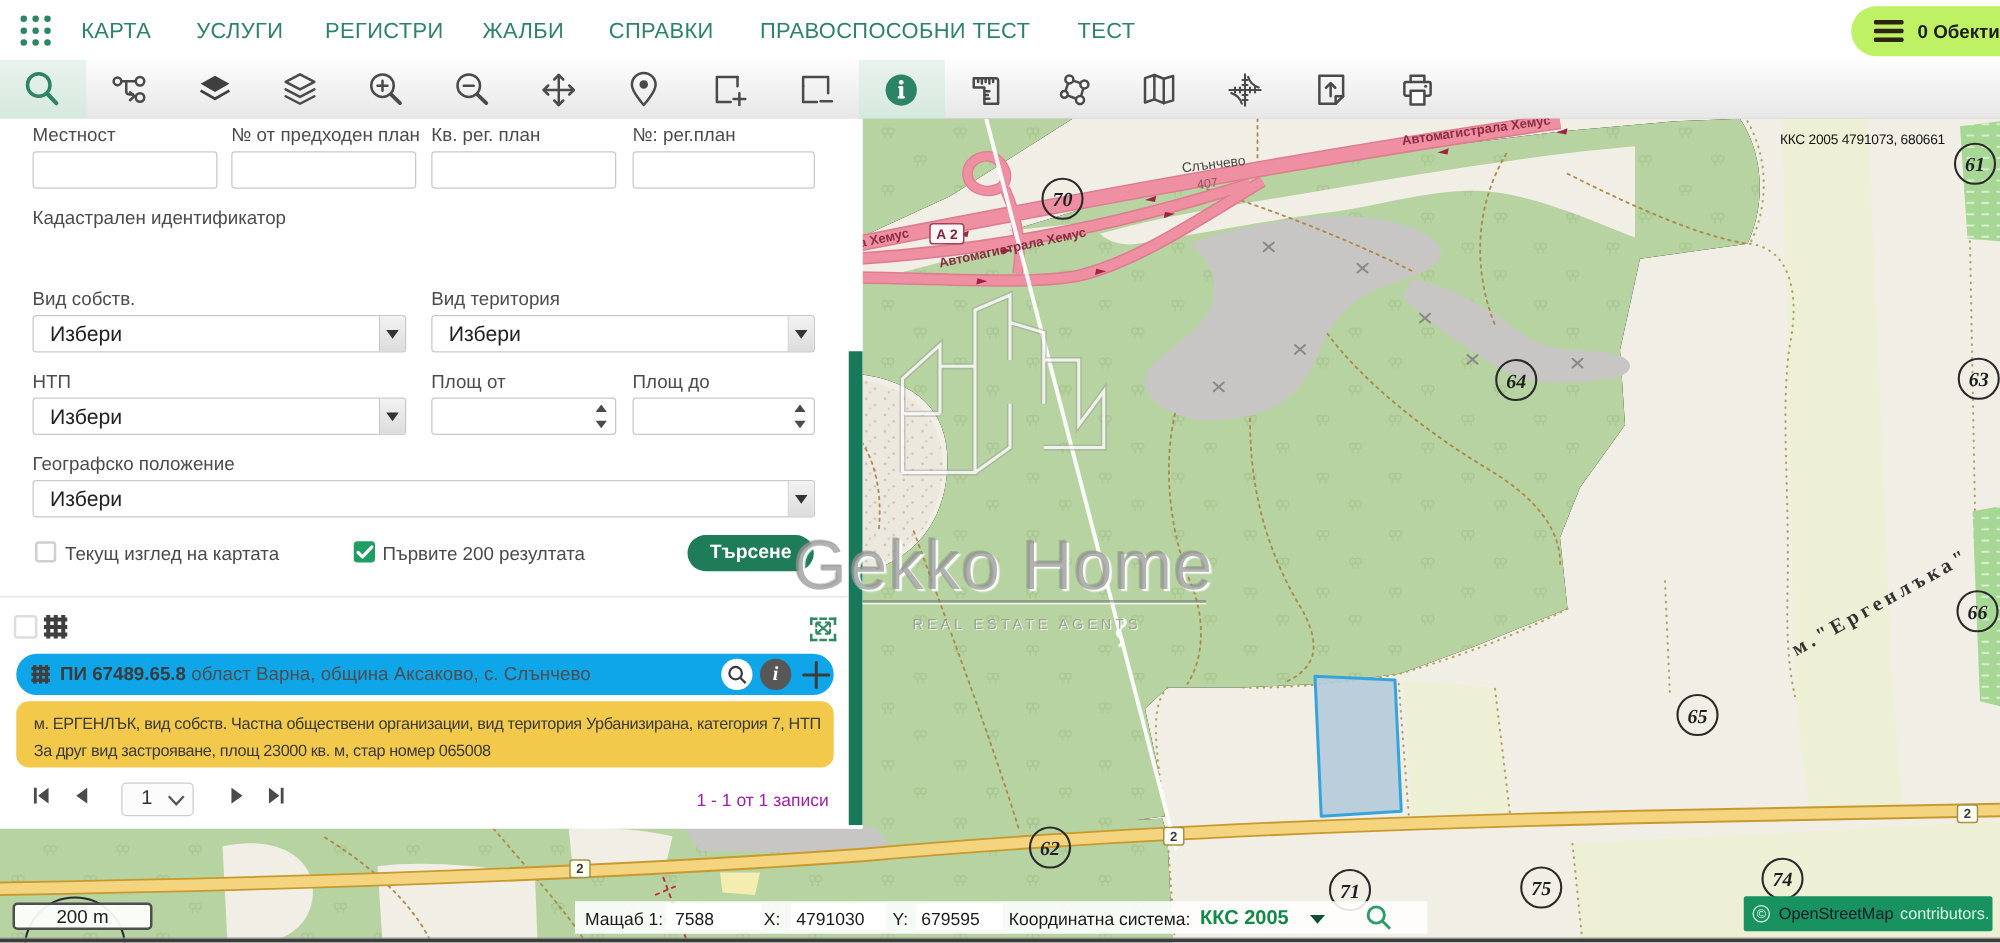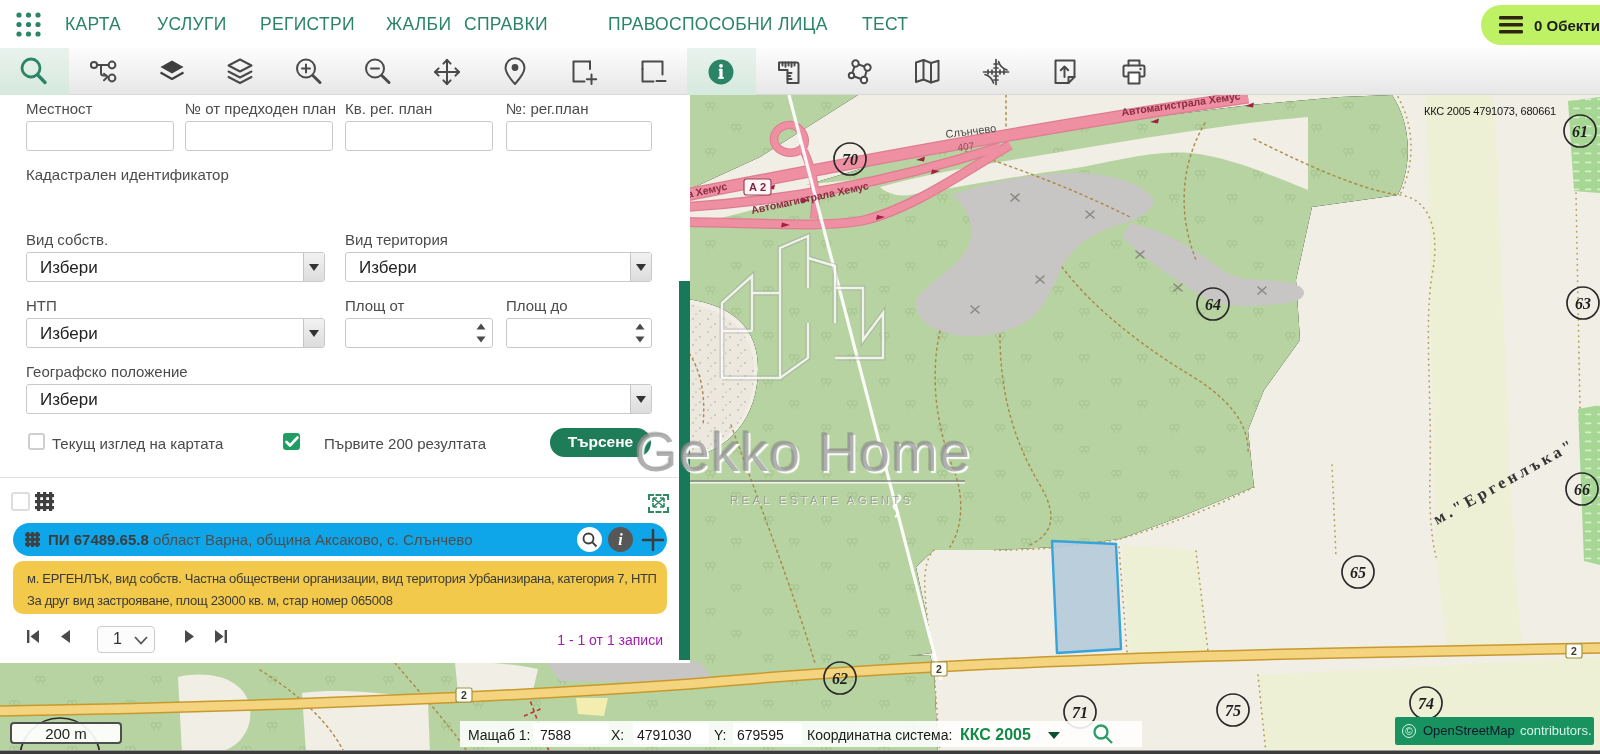--- a/index.html
+++ b/index.html
@@ -29,22 +29,22 @@
         <circle cx="22" cy="12.5" r="2.6"></circle>
   <circle cx="3" cy="22" r="2.6"></circle>
         <circle cx="12.5" cy="22" r="2.6"></circle>
         <circle cx="22" cy="22" r="2.6"></circle>
       </g>
     </svg>
  <div class="navlink" style="left:65px">КАРТА</div>
  <div class="navlink" style="left:157px">УСЛУГИ</div>
  <div class="navlink" style="left:260px">РЕГИСТРИ</div>
  <div class="navlink" style="left:386px">ЖАЛБИ</div>
- <div class="navlink" style="left:464px">СПРАВКИ</div>
- <div class="navlink" style="left:608px">ПРАВОСПОСОБНИ ЛИЦА</div>
+ <div class="navlink" style="left:487px">СПРАВКИ</div>
+ <div class="navlink" style="left:608px">ПРАВОСПОСОБНИ ТЕСТ</div>
  <div class="navlink" style="left:862px">ТЕСТ</div>
  <div class="pill">
   <svg class="abs" style="left:18px;top:11px" width="24" height="18">
         <g fill="#2e2410">
           <rect width="24" height="3.6" rx="1.4"></rect>
           <rect y="7" width="24" height="3.6" rx="1.4"></rect>
           <rect y="14" width="24" height="3.6" rx="1.4"></rect>
         </g>
       </svg>
   <div class="abs" style="left:53px;top:12px;font-size:15px;font-weight:bold;color:#1d1d1d">0 Обекти</div>
@@ -434,21 +434,21 @@
       <div class="selbtn">
         <div class="tri"></div>
       </div>
     </div>
  <div class="ck" style="left:28px;top:338px"></div>
  <div class="cktxt" style="left:52px;top:340px">Текущ изглед на картата</div>
  <div class="ck" style="left:283px;top:338px;border-color:#1f9e63;background:#1f9e63"></div>
  <svg class="abs" style="left:285px;top:341px" width="14" height="12" fill="none" stroke="#fff" stroke-width="2.6" stroke-linecap="round" stroke-linejoin="round">
       <path d="M1.5,6 L5,9.5 L12.5,1.5"></path>
     </svg>
- <div class="cktxt" style="left:324px;top:340px">Първите 200 резултата</div>
+ <div class="cktxt" style="left:306px;top:340px">Първите 200 резултата</div>
  <div class="abs" style="left:550px;top:333px;width:101px;height:29px;background:#1e7c59;border-radius:15px;color:#fff;font-weight:bold;font-size:15.5px;text-align:center;line-height:28px">Търсене</div>
  <div class="abs" style="left:0;top:382px;width:690px;height:1px;background:#e2e2e2"></div>
  <div class="ck" style="left:11px;top:397px;width:19px;height:19px;border-color:#ddd"></div>
  <svg class="abs" style="left:35px;top:397px" width="19" height="19" fill="#3f3f3f">
       <rect x="2" width="3.2" height="19"></rect>
       <rect x="8" width="3.2" height="19"></rect>
       <rect x="14" width="3.2" height="19"></rect>
       <rect y="2" width="19" height="3.2"></rect>
       <rect y="8" width="19" height="3.2"></rect>
       <rect y="14" width="19" height="3.2"></rect>

